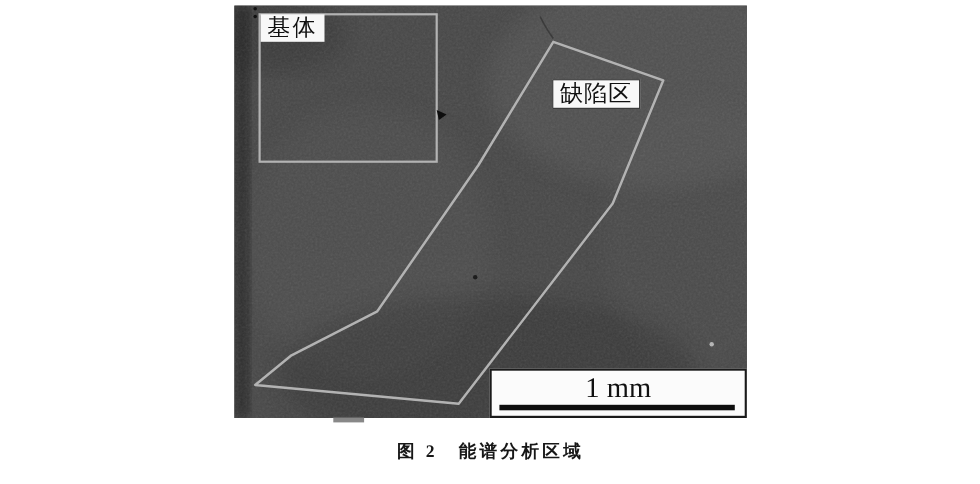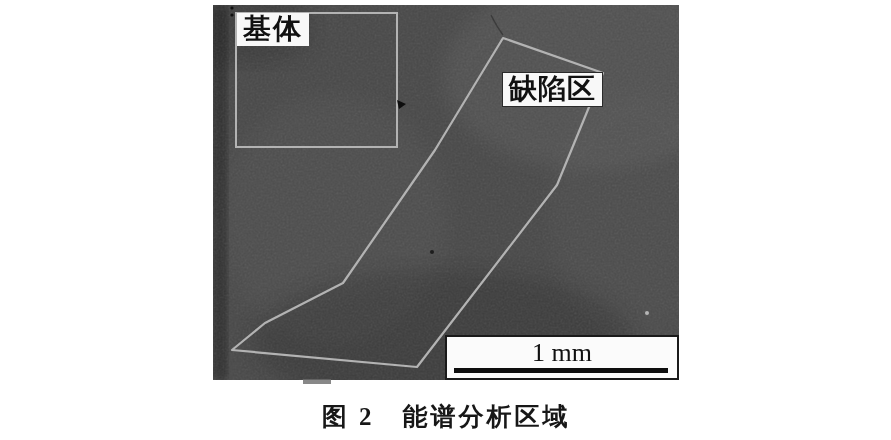--- a/index.html
+++ b/index.html
@@ -13,21 +13,21 @@
     font-family:"Liberation Sans",sans-serif;position:relative;overflow:hidden;
   }
   .page{position:absolute;inset:0;}
   .photo{
     position:absolute;left:213px;top:5px;width:466px;height:375px;
     background:var(--photo-base);overflow:hidden;
   }
   .photo svg{position:absolute;left:0;top:0;display:block;}
   .anno-label{
     position:absolute;background:var(--label-bg);color:var(--label-fg);
-    font-weight:bold;font-size:28px;line-height:1.1;padding:1px 6px;
+    font-weight:normal;font-size:21px;line-height:1.1;padding:1px 6px;
     letter-spacing:2px;white-space:nowrap;
   }
   .label-matrix{left:24px;top:8px;}
   .label-defect{left:289px;top:35px;border:1px solid #2a2a2a;letter-spacing:1px;margin-top:32px;}
   .scalebar{
     position:absolute;left:232px;top:330px;width:234px;height:45px;
     box-sizing:border-box;background:var(--scalebar-bg);
     border:2px solid var(--scalebar-border);
   }
   .scalebar .scale-text{
@@ -36,21 +36,21 @@
   }
   .scale-line{
     position:absolute;left:7px;right:9px;bottom:5px;height:5px;background:#0e0e0e;
   }
   .scan-bump{
     position:absolute;left:303px;top:379px;width:28px;height:5px;
     background:#6a6a6a;opacity:.8;
   }
   .caption{
     position:absolute;left:213px;top:400px;width:466px;text-align:center;
-    font-family:"Liberation Serif",serif;font-size:25px;font-weight:600;
+    font-family:"Liberation Serif",serif;font-size:16px;font-weight:600;
     color:var(--caption-fg);letter-spacing:3px;white-space:nowrap;
   }
 </style>
 </head>
 <body>
 
 <div class="page">
 
   <div class="photo">
     <svg width="466" height="375" viewBox="0 0 466 375">

